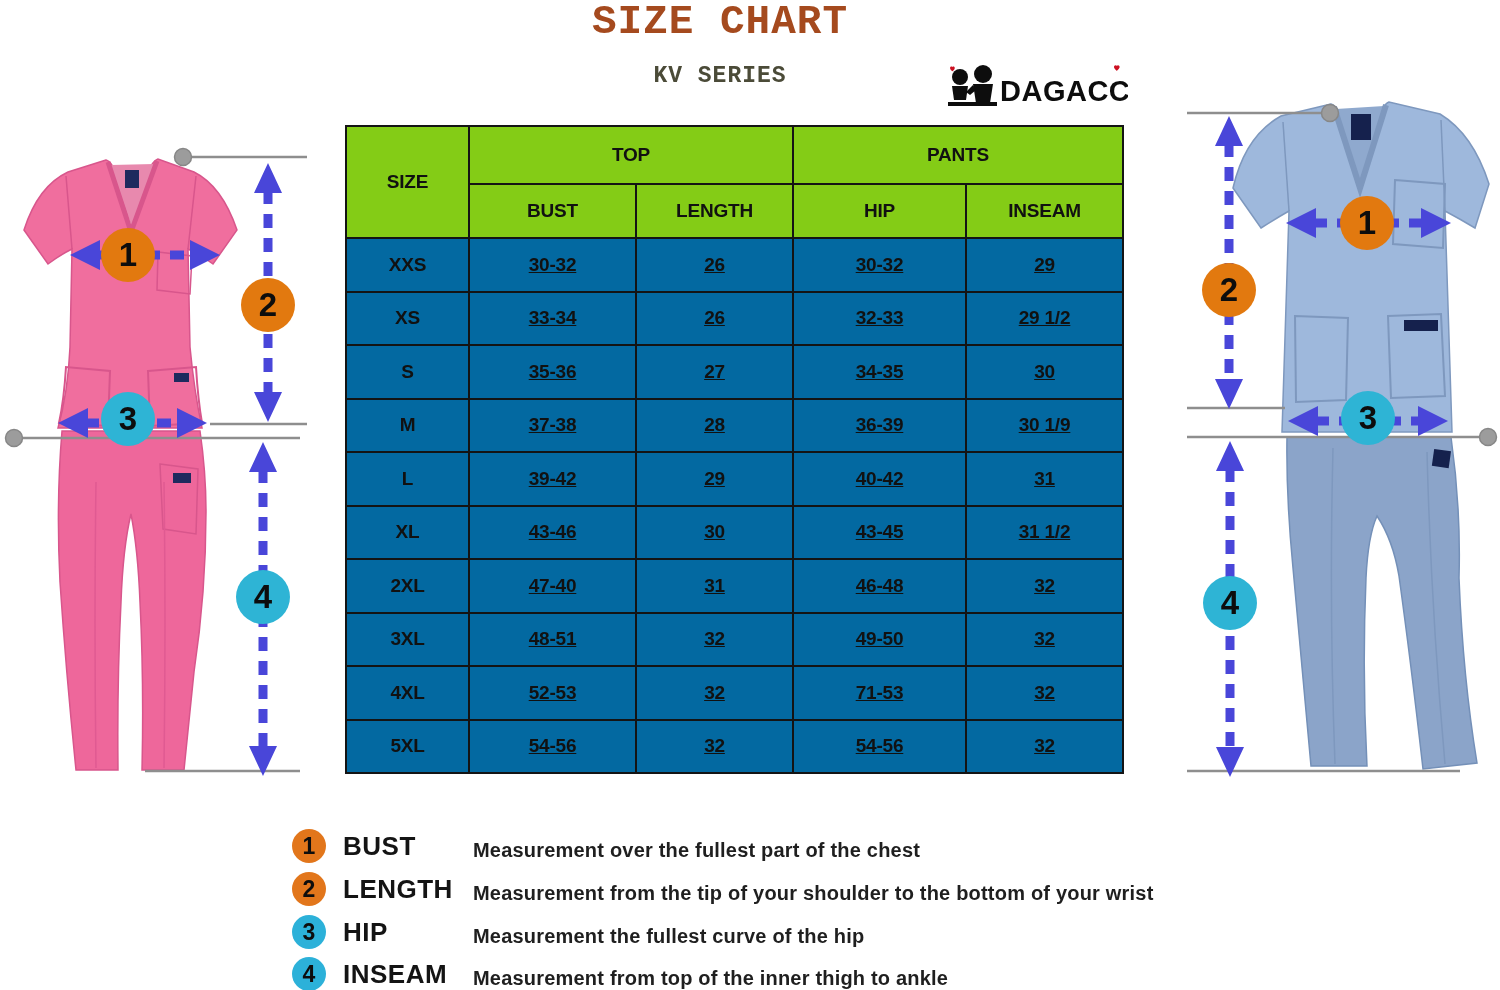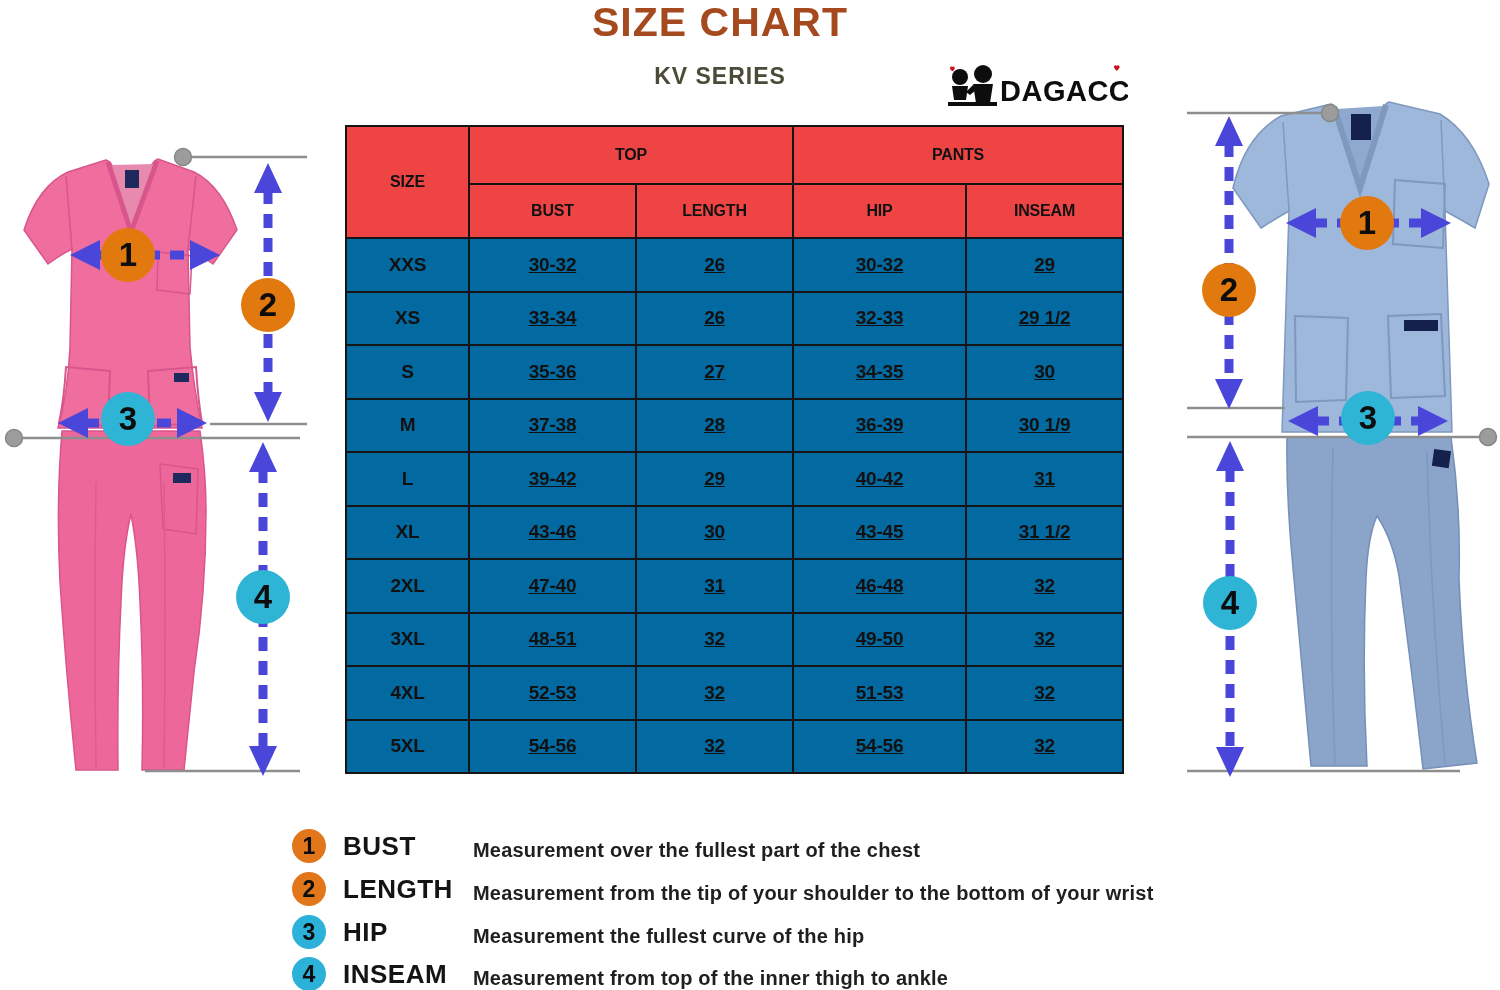--- a/index.html
+++ b/index.html
@@ -1,33 +1,33 @@
 <!DOCTYPE html>
 <html><head>
 <meta charset="utf-8">
 <style>
   * { margin:0; padding:0; box-sizing:border-box; }
   html,body { background:#ffffff; }
   body { font-family:"Liberation Sans", sans-serif; }
   #canvas { position:relative; width:1500px; height:990px; background:#fff; overflow:hidden; }
 
   
-  .title-wrap { position:absolute; left:330px; top:0; width:780px; text-align:center; }
+  .title-wrap { position:absolute; left:330px; top:0; width:780px; text-align:center;font-family:Liberation Mono, monospace; }
   .title { font-size:41px; font-weight:800; color:#a54a1e; letter-spacing:1px; line-height:44px; }
   .subtitle { font-size:23px; font-weight:600; color:#4b4b38; letter-spacing:1px; margin-top:19px; }
 
   .logo { position:absolute; left:938px; top:62px; }
 
   
   table.size-table { position:absolute; left:345px; top:125px; width:777px; border-collapse:collapse; table-layout:fixed; }
   table.size-table th, table.size-table td {
     border:2.5px solid #141414; text-align:center; vertical-align:middle;
     color:#111; letter-spacing:-0.2px;
   }
-  table.size-table th { background:#ef4444; font-size:16px; font-weight:800; }
+  table.size-table th { background:#84cc16; font-size:19px; font-weight:800; }
   tr.hdr1 { height:58px; } tr.hdr2 { height:54px; }
   tr.data-row { height:53.5px; background:#0369a1; }
   td.size-cell { font-weight:800; font-size:19px; }
   td.val-cell  { font-weight:600; font-size:19px;text-decoration:underline; }
 
   
   .figure { position:absolute; }
   .overlay-svg { position:absolute; left:0; top:0; pointer-events:none; }
 
   
@@ -150,21 +150,21 @@
       <td class="size-cell">3XL</td>
       <td class="val-cell">48-51</td>
       <td class="val-cell">32</td>
       <td class="val-cell">49-50</td>
       <td class="val-cell">32</td>
     </tr>
     <tr class="data-row">
       <td class="size-cell">4XL</td>
       <td class="val-cell">52-53</td>
       <td class="val-cell">32</td>
-      <td class="val-cell">51-53</td>
+      <td class="val-cell">71-53</td>
       <td class="val-cell">32</td>
     </tr>
     <tr class="data-row">
       <td class="size-cell">5XL</td>
       <td class="val-cell">54-56</td>
       <td class="val-cell">32</td>
       <td class="val-cell">54-56</td>
       <td class="val-cell">32</td>
     </tr>
   </tbody>

